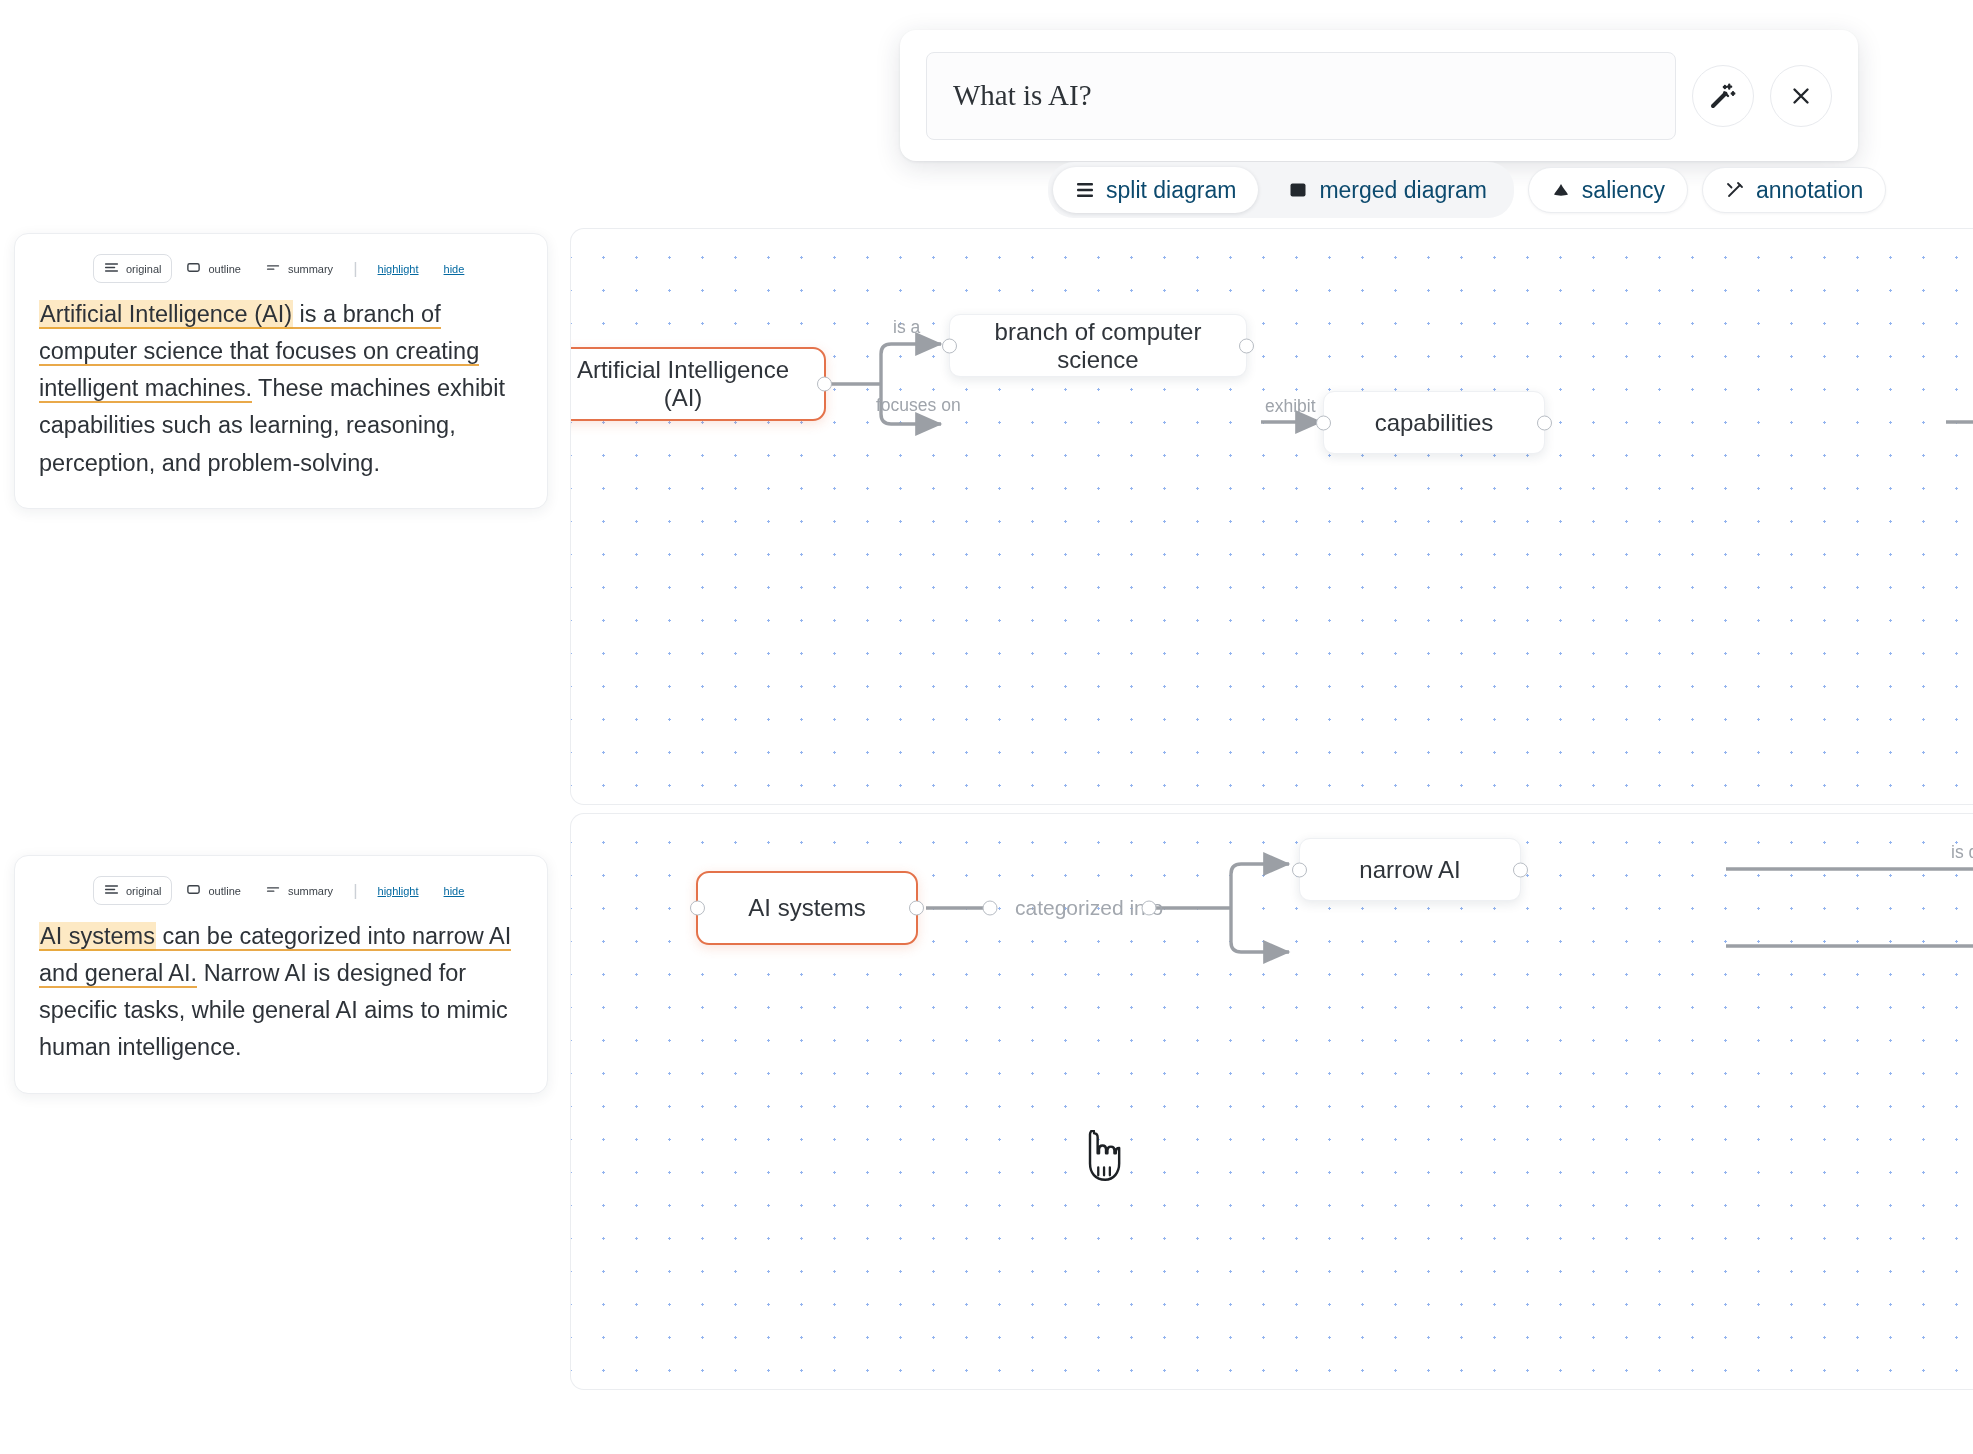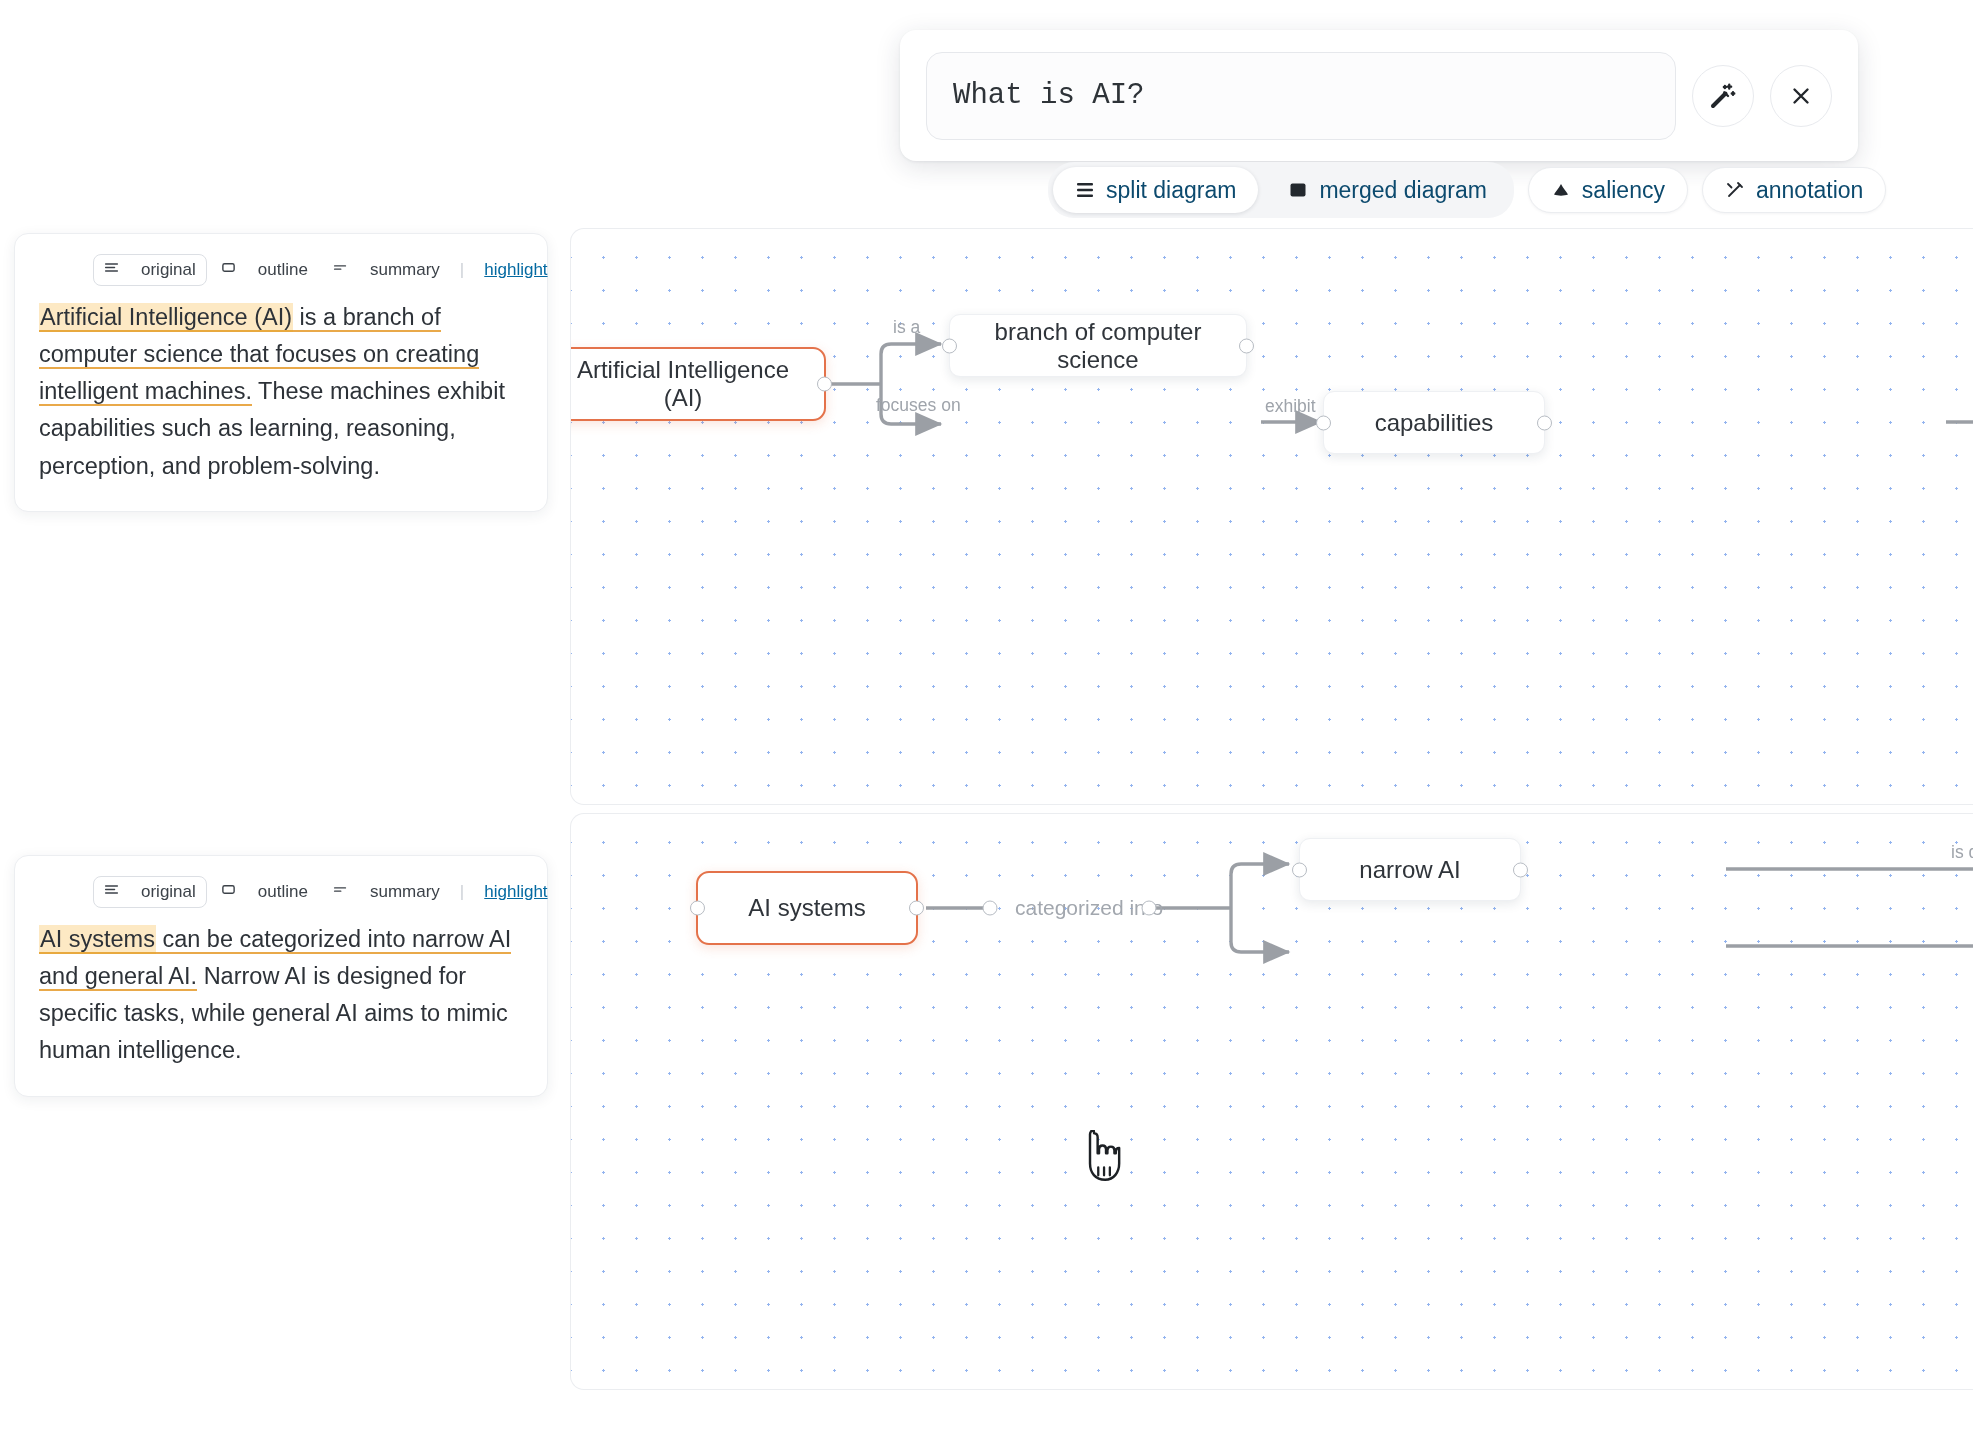--- a/index.html
+++ b/index.html
@@ -14,22 +14,22 @@
   
   .search-shell {
     position: absolute; left: 900px; top: 30px;
     width: 958px; height: 131px;
     background: #ffffff; border-radius: 16px;
     box-shadow: 0 6px 26px rgba(30,40,60,.13), 0 1px 3px rgba(30,40,60,.07);
     display: flex; align-items: center; padding: 0 26px; gap: 16px;
   }
   .search-input {
     flex: 1; height: 88px;
-    background: #fcfcfd; border: 1px solid #e6e8ec; border-radius: 16px;
-    font-family: Liberation Mono, monospace; font-size: 29px; color: #2e3338;
+    background: #fcfcfd; border: 1px solid #e6e8ec; border-radius: 8px;
+    font-family: Liberation Serif, serif; font-size: 29px; color: #2e3338;
     padding: 0 26px; outline: none;
   }
   .search-input::placeholder { color: #a9aeb6; }
   .round-btn {
     width: 62px; height: 62px; flex: 0 0 62px;
     border-radius: 50%; background: #ffffff; border: 1px solid #e8eaee;
     display: flex; align-items: center; justify-content: center;
     cursor: pointer;
   }
   .round-btn svg { display: block; }
@@ -65,22 +65,22 @@
     box-shadow: 0 3px 14px rgba(30,40,60,.07);
     padding: 20px 24px 26px 24px;
   }
   .card-1 { top: 233px; }
   .card-2 { top: 855px; }
   .card-tools {
     display: flex; align-items: center; gap: 3px;
     margin-bottom: 13px; padding-left: 54px;
   }
   .tool {
-    display: flex; align-items: center; gap: 22px;
-    font-size: 17px; color: #3c4249; padding: 5px 10px;
+    display: flex; align-items: center; gap: 7px;
+    font-size: 11px; color: #3c4249; padding: 5px 10px;
     border-radius: 8px; border: 1px solid transparent; cursor: pointer;
     white-space: nowrap;
   }
   .tool.selected { border-color: #dcdfe4; background: #ffffff; }
   .tool.muted { color: #0369a1; text-decoration: underline; }
   .tool-sep { color: #ccd0d6; font-size: 17px; margin: 0 6px; }
   .card-body {
     font-size: 23.5px; line-height: 1.58; color: #2d3238;
   }
   .hl {

